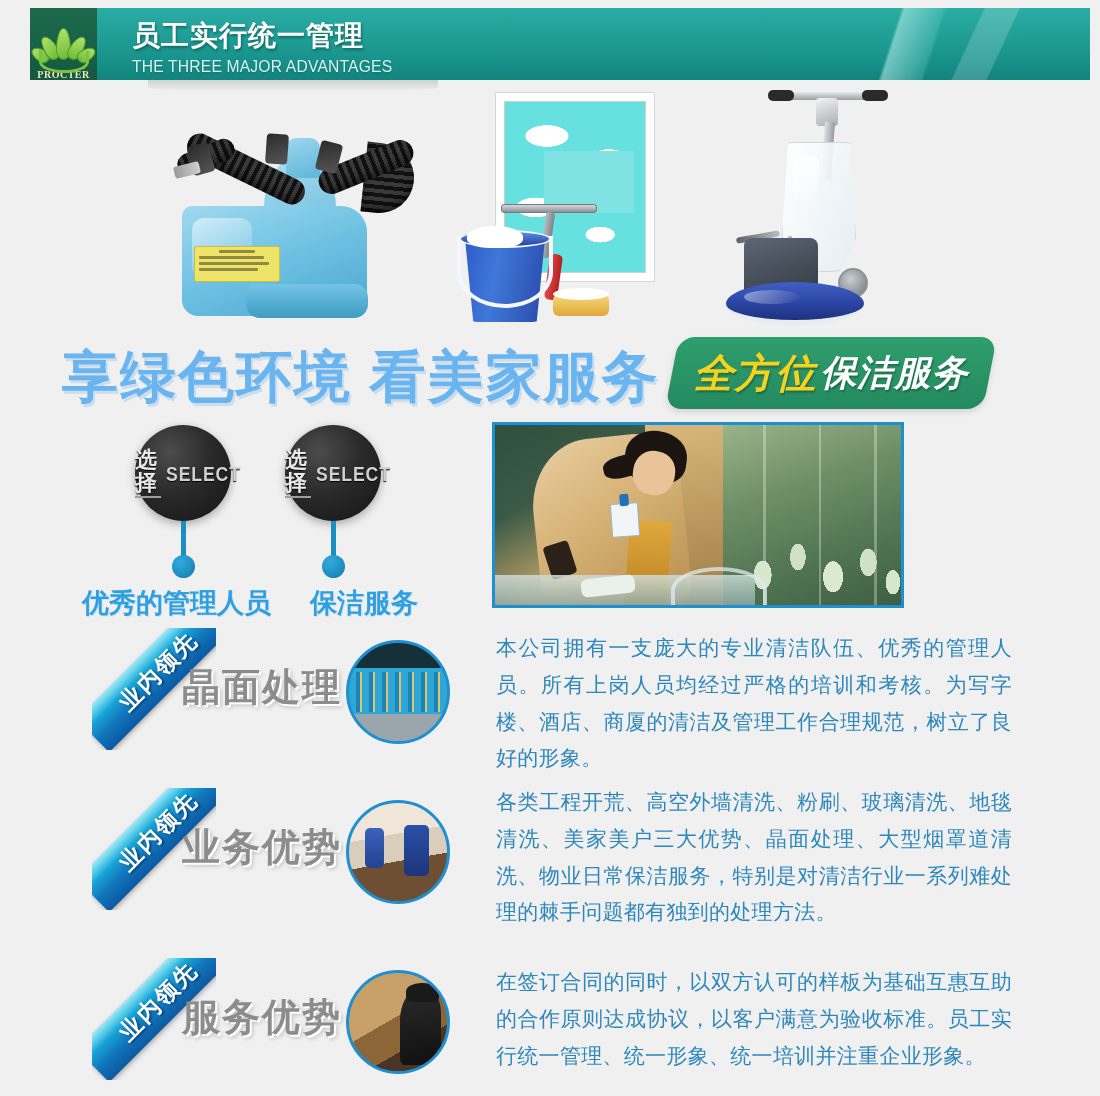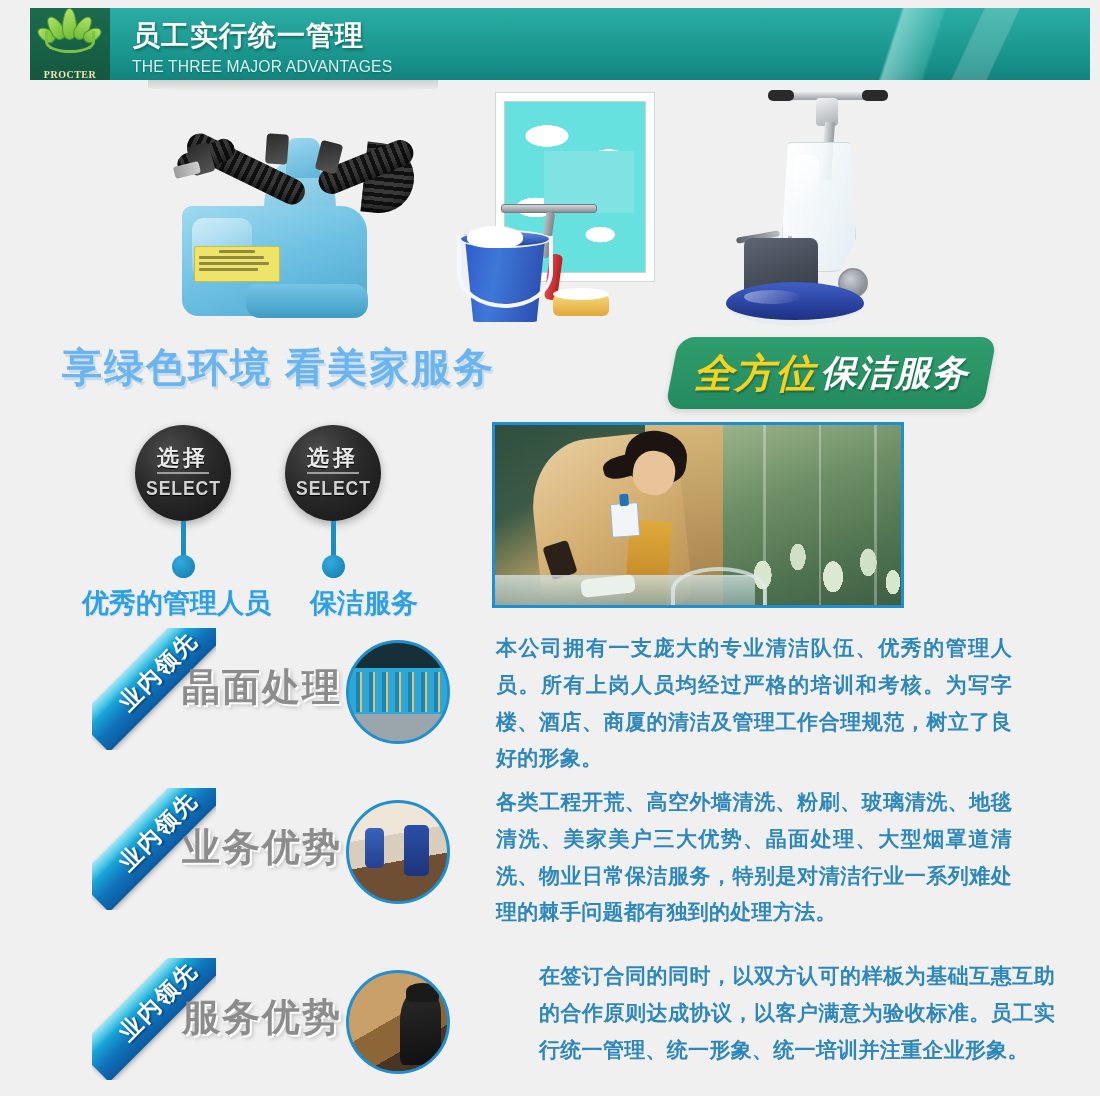--- a/index.html
+++ b/index.html
@@ -22,24 +22,24 @@
   }
   .header-bar:before{
     content:""; position:absolute; right:0; top:0; width:330px; height:72px;
     background:linear-gradient(108deg,rgba(255,255,255,0) 0%,rgba(255,255,255,0) 40%,rgba(190,240,236,.55) 41%,rgba(120,215,208,.25) 52%,rgba(255,255,255,0) 53%,rgba(255,255,255,0) 100%);
   }
   .header-bar:after{
     content:""; position:absolute; right:-30px; top:-10px; width:300px; height:110px;
     background:linear-gradient(115deg,transparent 0 48%,rgba(255,255,255,.18) 48.5% 58%,transparent 58.5% 100%);
   }
   .logo-box{
-    position:absolute; left:0; top:0; width:80px; height:72px;
+    position:absolute; left:0; top:0; width:67px; height:72px;
     background:linear-gradient(180deg,#1d6b4f 0%,#14583f 100%);
     z-index:4; display:flex; flex-direction:column;
-    align-items:center; justify-content:space-between;
+    align-items:center; justify-content:flex-end;
   }
   .logo-leaves{ position:relative; width:62px; height:40px; }
   .leaf{
     position:absolute; background:linear-gradient(160deg,#b6e36b,#6aba35);
     border-radius:60% 0 60% 0; border:1px solid #4f9b2c;
   }
   .leaf.c { width:15px; height:32px; left:23px; top:0px; border-radius:52% 52% 52% 52%/70% 70% 35% 35%; }
   .leaf.l1{ width:14px; height:26px; left:10px; top:7px; transform:rotate(-32deg); border-radius:52% 52% 52% 52%/70% 70% 35% 35%; }
   .leaf.r1{ width:14px; height:26px; left:37px; top:7px; transform:rotate(32deg); border-radius:52% 52% 52% 52%/70% 70% 35% 35%; }
   .leaf.l2{ width:13px; height:20px; left:1px; top:17px; transform:rotate(-58deg); border-radius:52% 52% 52% 52%/70% 70% 35% 35%; }
@@ -242,21 +242,21 @@
   }
   .pol-frame{
     position:absolute; left:68px; top:150px; width:60px; height:60px;
     border:4px solid #b9bec3; border-top:none; border-right:none;
     border-radius:0 0 0 40px;
   }
 
   
   .headline{
     position:absolute; left:62px; top:340px;
-    font-size:40px; font-weight:bold; color:#6ab4f0;
+    font-size:56px; font-weight:bold; color:#6ab4f0;
     letter-spacing:2px; white-space:nowrap;
     text-shadow:2px 3px 0 rgba(160,200,235,.45);
   }
   .badge{
     position:absolute; left:672px; top:337px; width:318px; height:72px;
     background:linear-gradient(180deg,#2f9e6e 0%,#248a5f 100%);
     border-radius:16px;
     transform:skewX(-11deg);
     box-shadow:0 3px 6px rgba(0,0,0,.12);
   }
@@ -273,21 +273,21 @@
     letter-spacing:1px; margin-left:4px; text-shadow:1px 2px 2px rgba(0,0,0,.28);
   }
 
   
   .sel-group{ position:absolute; left:0; top:425px; width:480px; height:190px; }
   .sel-unit{ position:absolute; width:150px; }
   .sel-unit.a{ left:110px; } .sel-unit.b{ left:260px; }
   .sel-circle{
     position:absolute; left:25px; top:0; width:96px; height:96px; border-radius:50%;
     background:radial-gradient(circle at 36% 28%,#4c4c4c 0%,#2a2a2a 45%,#141414 100%);
-    display:flex; flex-direction:column; align-items:center; justify-content:center;
+    display:flex; flex-direction:row; align-items:center; 
     box-shadow:0 3px 8px rgba(0,0,0,.3);
   }
   .sel-cn{
     color:#e9e9e9; font-size:22px; font-weight:bold; letter-spacing:4px;
     border-bottom:2px solid #9e9e9e; padding-bottom:2px; line-height:1.05;
     text-shadow:0 1px 1px #000;
   }
   .sel-en{
     color:#d2d2d2; font-size:20px; font-weight:bold; letter-spacing:1px;
     margin-top:3px; transform:scaleX(.88); text-shadow:0 1px 1px #000;
@@ -452,25 +452,25 @@
     content:""; position:absolute; left:52%; top:18%; width:42%; height:76%;
     background:linear-gradient(170deg,#2a2a2a,#101010); border-radius:40% 30% 10% 10%;
   }
   .ph3:before{
     content:""; position:absolute; left:58%; top:10%; width:34%; height:20%;
     background:#1a1a1a; border-radius:45% 45% 20% 20%; z-index:2;
   }
 
   .adv-text{
     position:absolute; left:496px; top:10px; width:516px;
-    font-size:21px; line-height:1.75; color:#2e87bb; font-weight:bold;
+    font-size:21px; line-height:1.75; color:#2e87bb; font-weight:normal;
     letter-spacing:.3px; text-align:justify;
   }
   .adv.a2 .adv-text{ top:4px; }
-  .adv.a3 .adv-text{ top:8px;margin-left:43px; }
+  .adv.a3 .adv-text{ top:14px; }
 </style>
 </head>
 <body>
 
 <div class="header-wrap">
   <div class="header-bar">
     <div class="logo-box">
       <div class="logo-leaves">
         <span class="leaf l2"></span>
           <span class="leaf l1"></span>

